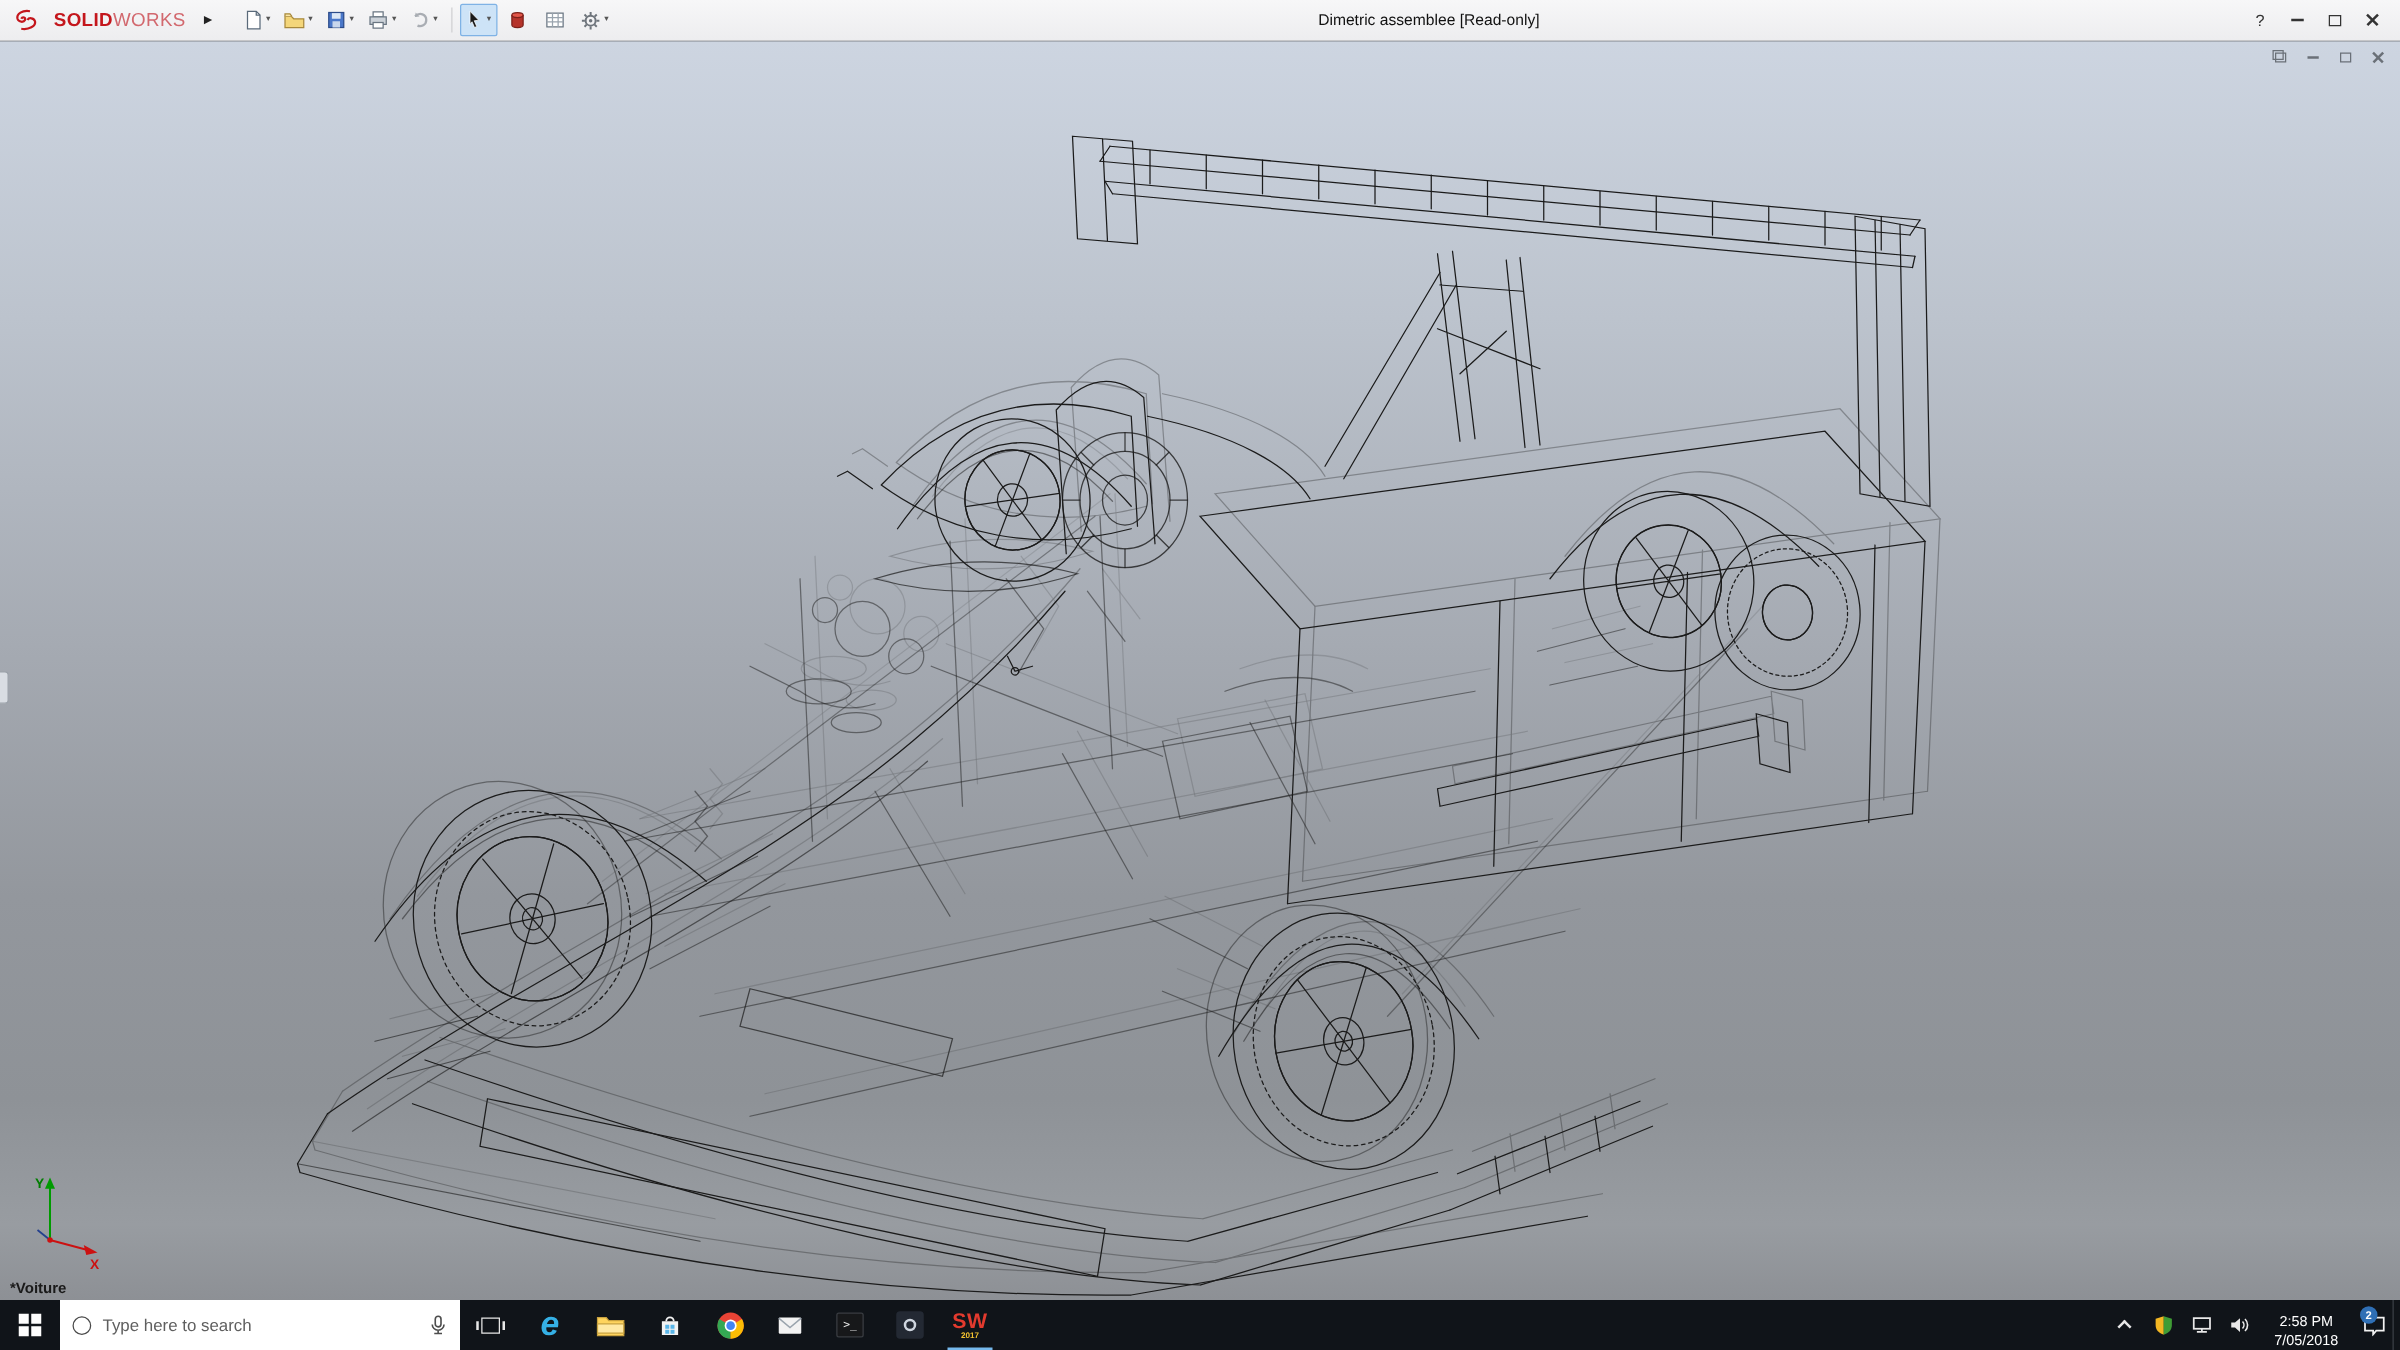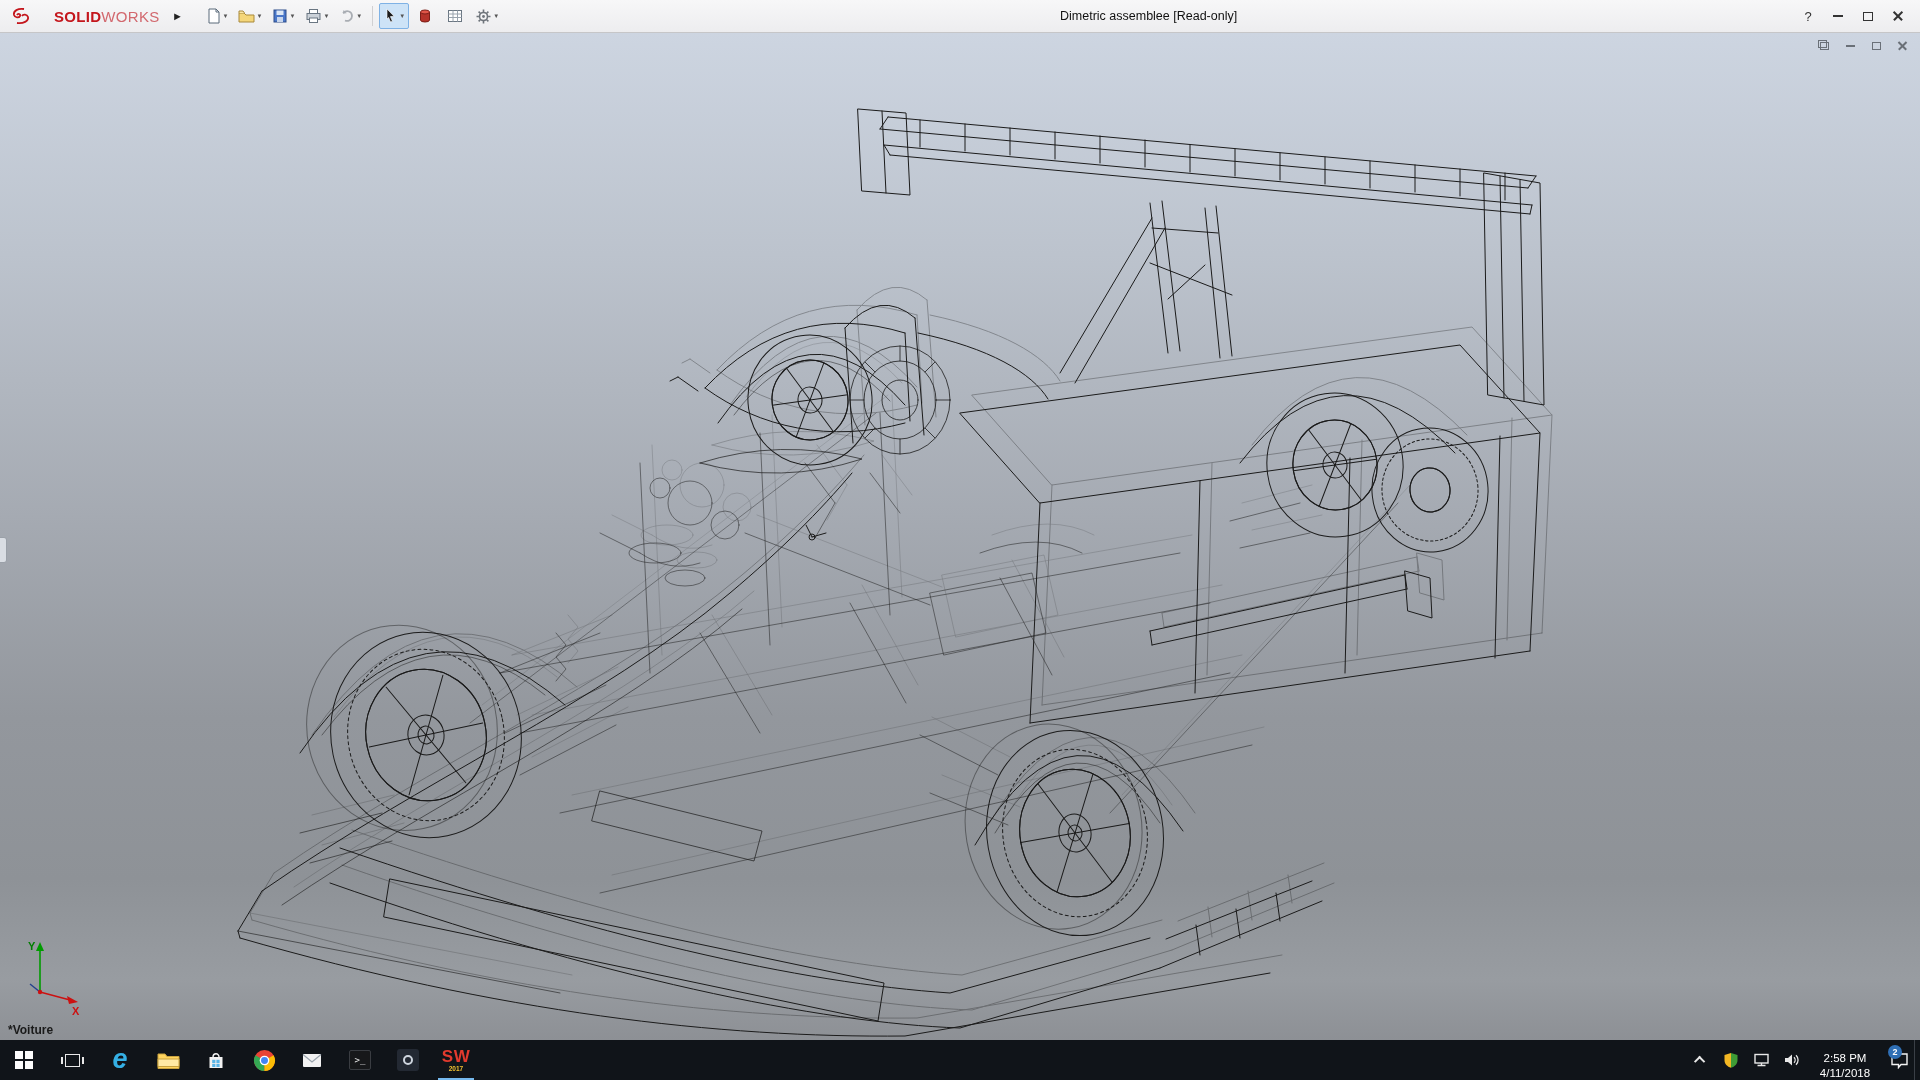--- a/index.html
+++ b/index.html
@@ -4,21 +4,21 @@
 <style>
   * { margin:0; padding:0; box-sizing:border-box; }
   html,body { width:1920px; height:1080px; overflow:hidden;
     font-family:"Liberation Sans", sans-serif; background:#000; }
   .app { position:relative; width:1920px; height:1080px; }
 
   
   .titlebar { position:absolute; top:0; left:0; right:0; height:33px;
     background:linear-gradient(#f7f7f8,#ededef); border-bottom:1px solid #c6c6c8;
     display:flex; align-items:center; }
-  .logo { display:flex; align-items:flex-end; gap:22px; padding:0 8px 0 10px; }
+  .logo { display:flex; align-items:flex-end; gap:11px; padding:0 8px 0 10px; }
   .brand { font-size:15px; letter-spacing:.3px; white-space:nowrap; }
   .brand b { color:#c4161c; font-weight:bold; }
   .brand span { color:#d2686e; font-weight:normal; }
   .expand-btn { border:none; background:transparent; font-size:11px; color:#222;
     width:20px; height:26px; cursor:pointer; }
   .toolbar { display:flex; align-items:center; gap:2px; padding-left:14px; }
   .tb-btn { display:flex; align-items:center; justify-content:center; gap:1px;
     height:26px; min-width:28px; padding:0 3px; border:1px solid transparent;
     background:transparent; border-radius:2px; }
   .tb-btn .caret { font-size:6px; color:#555; }
@@ -361,20 +361,28 @@
   <footer class="taskbar">
     <div class="tb-item">
       <span class="start-grid">
           <i></i>
           <i></i>
           <i></i>
           <i></i>
         </span>
     </div>
 
+    <div class="searchbox">
+      <span class="ring"></span>
+      <input type="text" placeholder="Type here to search" style="">
+      <svg width="15" height="17" viewBox="0 0 15 17">
+        <rect x="5.2" y="1" width="4.6" height="8.5" rx="2.3" stroke="#4d4d4d" stroke-width="1.3" fill="none"></rect>
+        <path d="M2.8,7.5 a4.7,4.7 0 0 0 9.4,0 M7.5,12.2 v2.6 M4.4,14.8 h6.2" stroke="#4d4d4d" stroke-width="1.3" fill="none"></path>
+      </svg>
+    </div>
 
     <div class="tb-item">
       <span class="taskview"></span>
     </div>
 
     <div class="tb-item">
       <span class="edge-e">e</span>
     </div>
 
     <div class="tb-item">
@@ -447,21 +455,21 @@
         </svg>
       </div>
       <div class="tb-item">
         <svg width="17" height="16" viewBox="0 0 17 16">
           <path d="M2,6 v4 h3 l4,3.5 V2.5 L5,6 Z" fill="#e8e8e8"></path>
           <path d="M11,5.2 a4,4 0 0 1 0,5.6 M13,3.2 a6.6,6.6 0 0 1 0,9.6" stroke="#e8e8e8" stroke-width="1.3" fill="none"></path>
         </svg>
       </div>
       <div class="clock">
         <span>2:58 PM</span>
-        <span>4/11/2018</span>
+        <span>7/05/2018</span>
       </div>
       <div class="tb-item action-center">
         <svg width="19" height="17" viewBox="0 0 19 17">
           <path d="M2,2 h15 v10.5 h-6 l-2.5,3 v-3 h-6.5 z" stroke="#f2f2f2" stroke-width="1.4" fill="none"></path>
         </svg>
         <span class="badge">2</span>
       </div>
       <div class="show-desktop"></div>
     </div>
   </footer>

